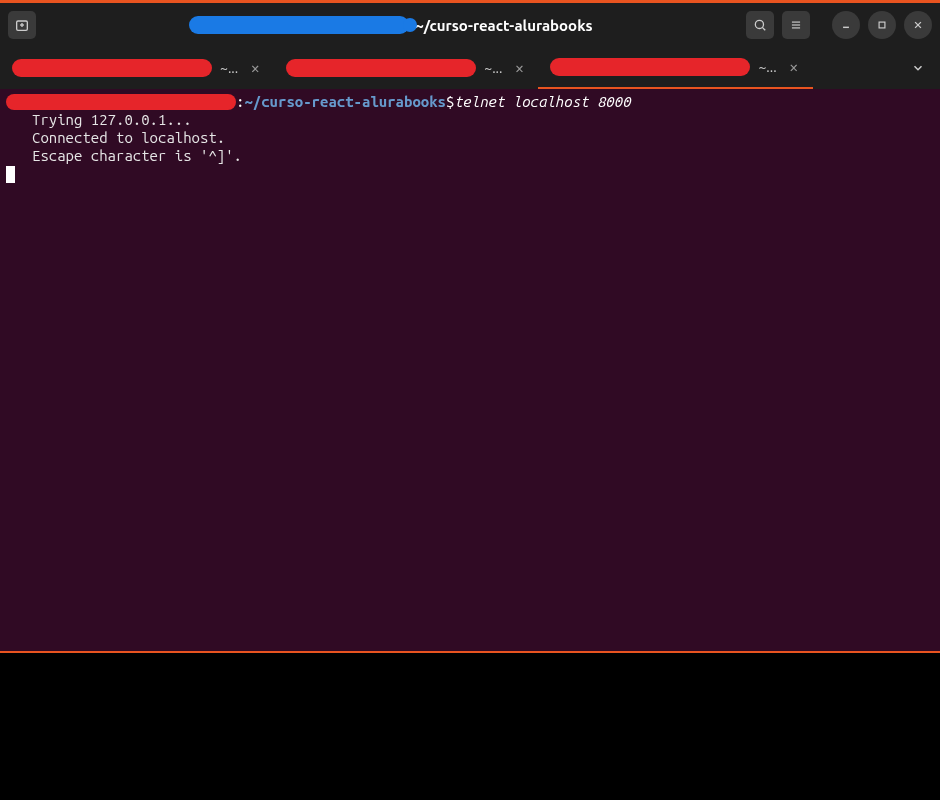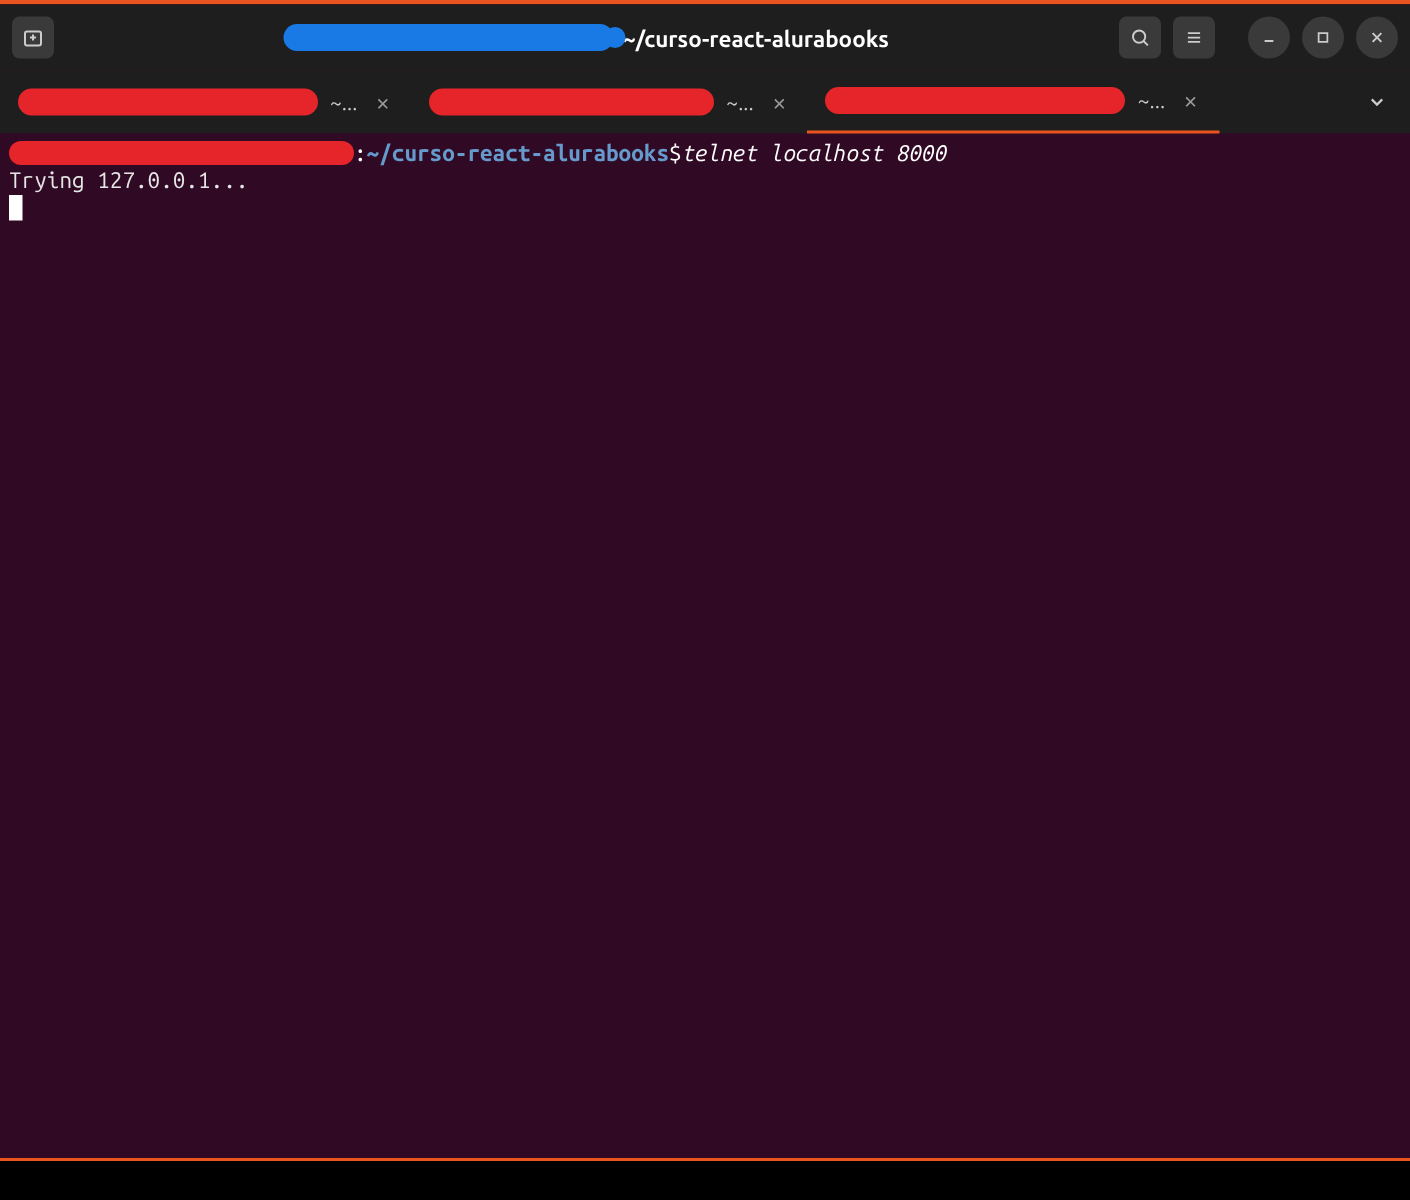--- a/index.html
+++ b/index.html
@@ -13,21 +13,21 @@
       background: #000;
       font-family: 'Ubuntu Mono', 'DejaVu Sans Mono', monospace;
       overflow: hidden;
     }
     .orange-top {
       height: 3px;
       background: #e95420;
     }
     .window {
       background: #300a24;
-      height: 771px;
+      height: 650px;
       display: flex;
       flex-direction: column;
     }
     .titlebar {
       background: #1e1e1e;
       height: 44px;
       display: flex;
       align-items: center;
       padding: 0 8px;
       gap: 8px;
@@ -181,20 +181,21 @@
     .prompt-dollar {
       color: #fff;
     }
     .prompt-cmd {
       color: #fff;
       font-style: italic;
     }
     .term-line {
       color: #e6e6e6;
       white-space: pre;
+      margin-left: 26px;
     }
     .cursor-block {
       display: inline-block;
       width: 9px;
       height: 17px;
       background: #fff;
       vertical-align: bottom;
     }
     .orange-bottom {
       height: 2px;
@@ -280,17 +281,19 @@
 
   <div class="terminal-body">
     <div class="prompt-line">
       <span class="redact-red-prompt"></span>
       <span class="prompt-colon">:</span>
       <span class="prompt-path">~/curso-react-alurabooks</span>
       <span class="prompt-dollar">$</span>
       <span class="prompt-cmd"> telnet localhost 8000</span>
     </div>
     <div class="term-line">Trying 127.0.0.1...</div>
+    <div class="term-line">Connected to localhost.</div>
+    <div class="term-line">Escape character is '^]'.</div>
     <div><span class="cursor-block"></span></div>
   </div>
 
   <div class="orange-bottom"></div>
 </div>
 
 </body></html>

